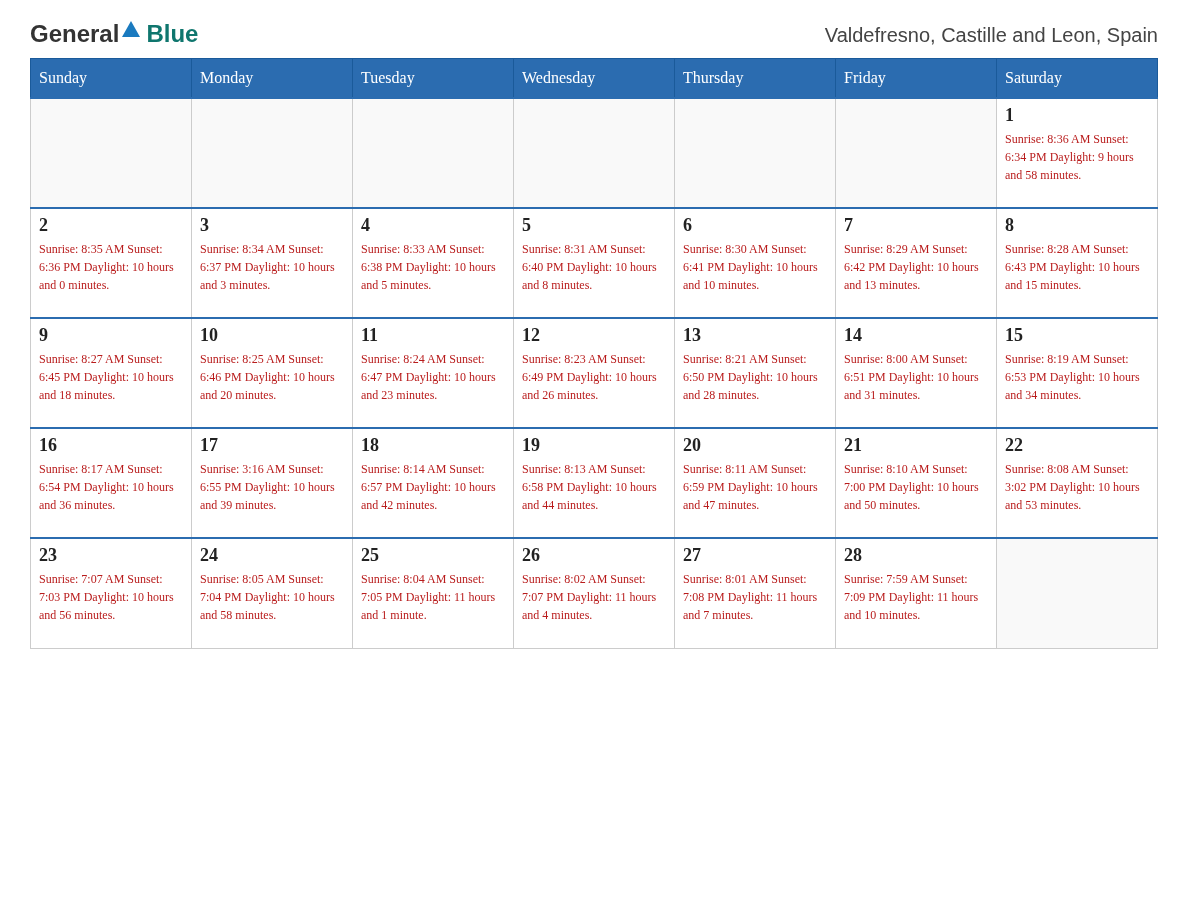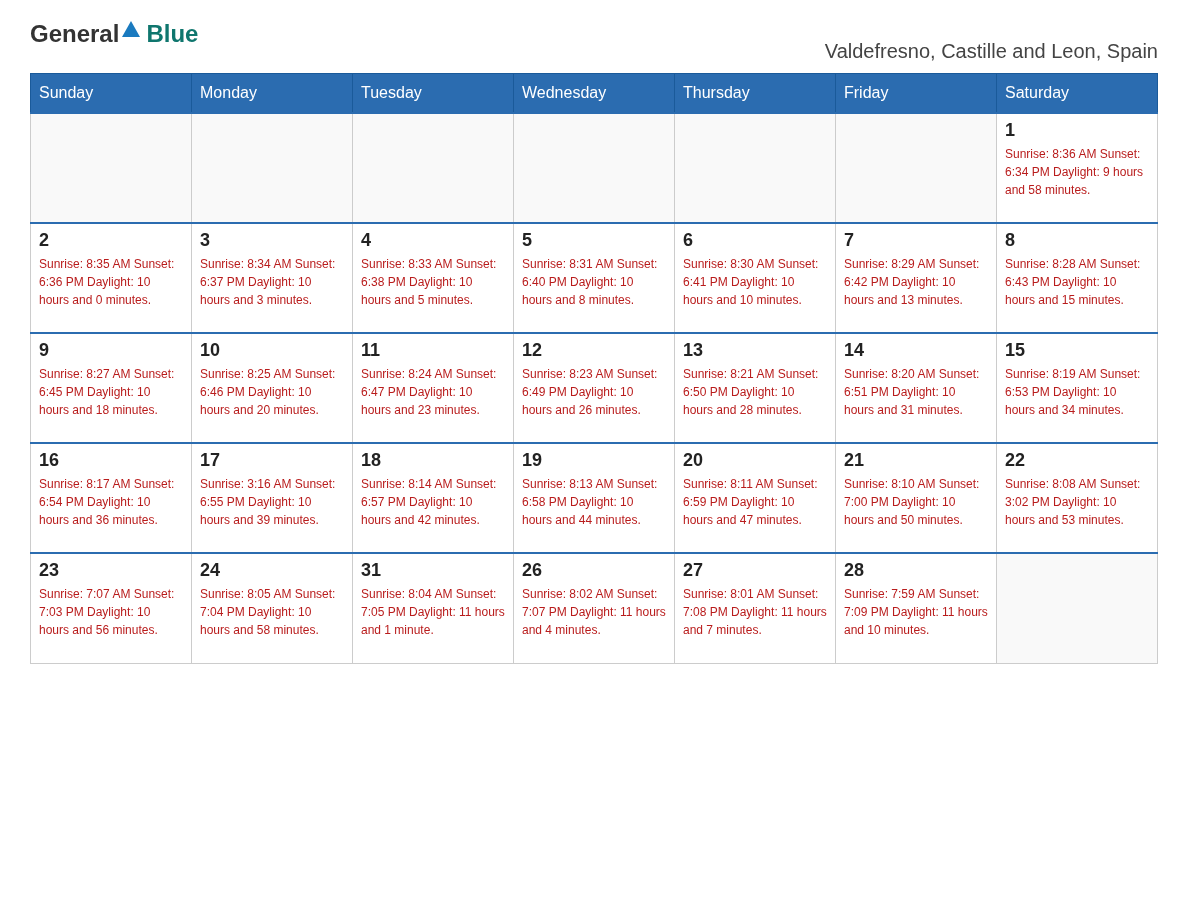--- a/index.html
+++ b/index.html
@@ -41,26 +41,27 @@
     }
     .month-title {
       font-size: 52px;
       font-weight: normal;
       color: #222;
       line-height: 1.1;
     }
     .location-title {
       font-size: 20px;
       color: #444;
-      margin-top: 20px;
+      margin-top: 4px;
     }
     .calendar {
       width: 100%;
       border-collapse: collapse;
       margin-top: 8px;
+      font-family: Liberation Serif, serif;
     }
     .calendar th {
       background-color: #2b6cb0;
       color: #fff;
       font-size: 16px;
       font-weight: normal;
       padding: 10px 8px;
       text-align: left;
       border: 1px solid #1a5a9a;
     }
@@ -213,21 +214,21 @@
 Daylight: 10 hours and 26 minutes.</div>
         </td>
         <td>
           <span class="day-number">13</span>
           <div class="day-info">Sunrise: 8:21 AM
 Sunset: 6:50 PM
 Daylight: 10 hours and 28 minutes.</div>
         </td>
         <td>
           <span class="day-number">14</span>
-          <div class="day-info">Sunrise: 8:20 AM
+          <div class="day-info">Sunrise: 8:00 AM
 Sunset: 6:51 PM
 Daylight: 10 hours and 31 minutes.</div>
         </td>
         <td>
           <span class="day-number">15</span>
           <div class="day-info">Sunrise: 8:19 AM
 Sunset: 6:53 PM
 Daylight: 10 hours and 34 minutes.</div>
         </td>
       </tr>
@@ -282,21 +283,21 @@
 Sunset: 7:03 PM
 Daylight: 10 hours and 56 minutes.</div>
         </td>
         <td>
           <span class="day-number">24</span>
           <div class="day-info">Sunrise: 8:05 AM
 Sunset: 7:04 PM
 Daylight: 10 hours and 58 minutes.</div>
         </td>
         <td>
-          <span class="day-number">31</span>
+          <span class="day-number">25</span>
           <div class="day-info">Sunrise: 8:04 AM
 Sunset: 7:05 PM
 Daylight: 11 hours and 1 minute.</div>
         </td>
         <td>
           <span class="day-number">26</span>
           <div class="day-info">Sunrise: 8:02 AM
 Sunset: 7:07 PM
 Daylight: 11 hours and 4 minutes.</div>
         </td>

